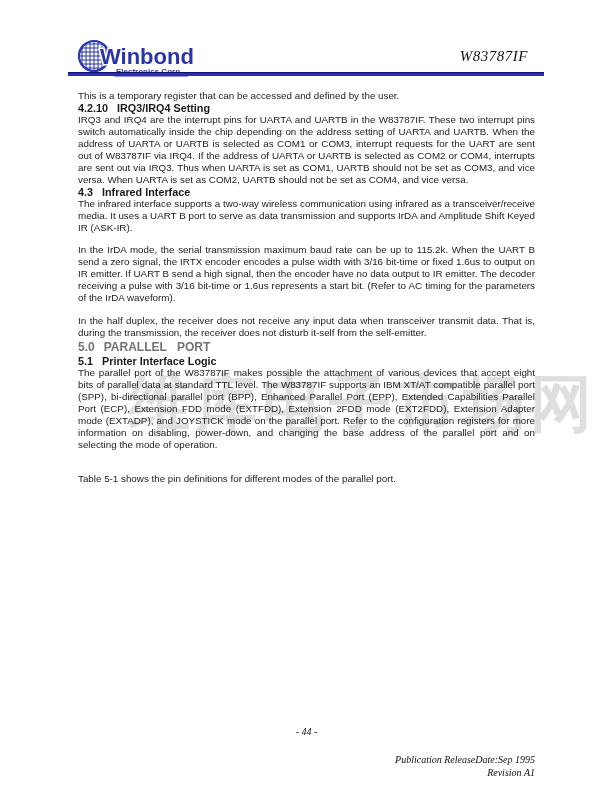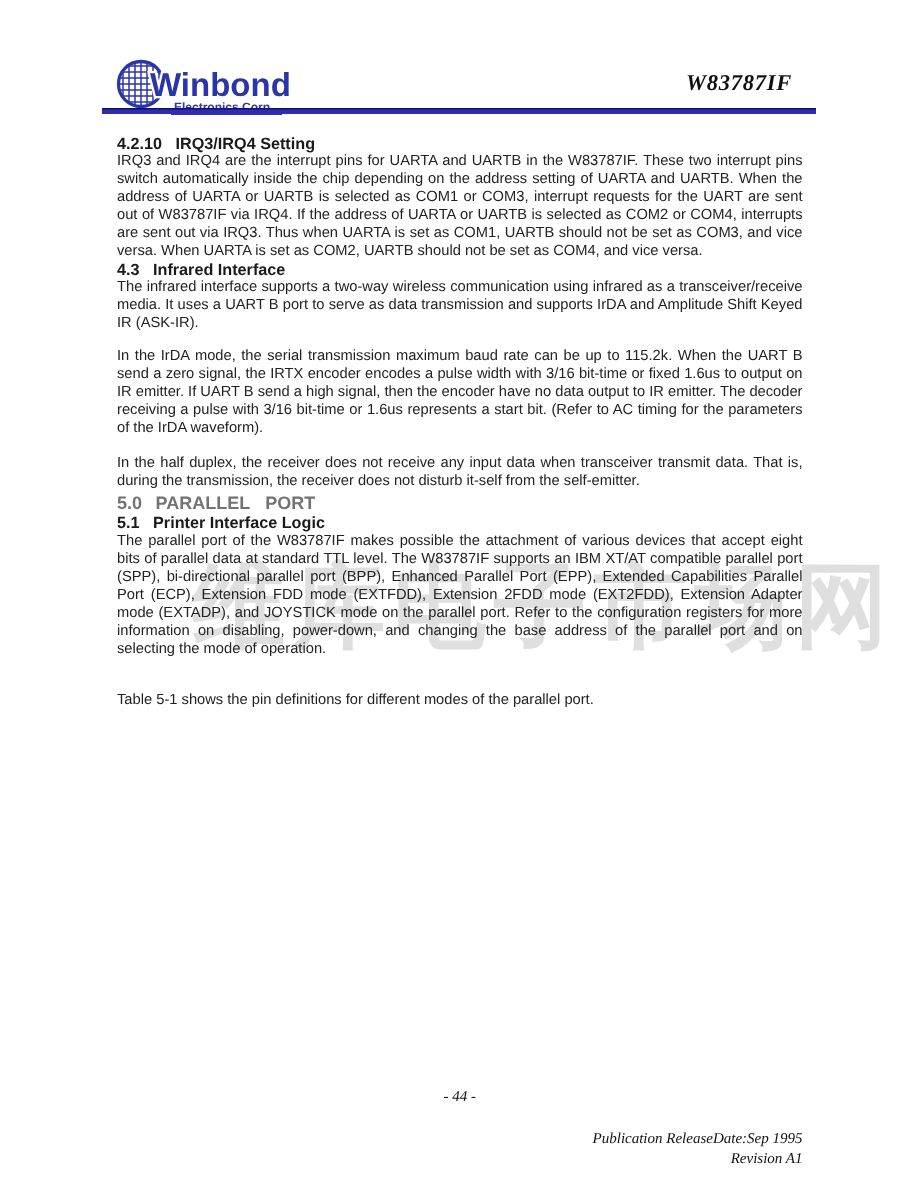--- a/index.html
+++ b/index.html
@@ -11,21 +11,21 @@
     font-family:"Liberation Sans", sans-serif;
     color:#222;
     overflow:hidden;
   }
   
   .header{position:absolute;top:36px;left:76px;right:76px;height:38px;z-index:2;}
   .logo{position:absolute;left:0;top:0;}
   .doc-code{
     position:absolute;right:8px;top:12px;
     font-family:"Liberation Serif", serif;
-    font-style:italic;font-weight:bold;
+    font-style:italic;font-weight:normal;
     font-size:15px;color:#111;
     letter-spacing:0.5px;
   }
   .rule{
     position:absolute;top:72px;left:68px;width:476px;height:3px;
     border-top:1px solid #10106a;
     background:#2d2db4;z-index:2;
   }
   
   .watermark{
@@ -101,20 +101,21 @@
         <text x="40" y="38" font-family="Liberation Sans, sans-serif" font-size="8" font-weight="bold" fill="#2b35a8">Electronics Corp.</text>
         <line x1="38" y1="40" x2="112" y2="40" stroke="#2b35a8" stroke-width="1.2"></line>
       </svg>
     </div>
     <div class="doc-code">W83787IF</div>
   </div>
   <div class="rule"></div>
 
   <div class="content">
 
+    <p class="mt2">This is a temporary register that can be accessed and defined by the user.</p>
 
     <h3 class="sec mt14"><span class="sec-num">4.2.10</span><span class="sec-title">IRQ3/IRQ4 Setting</span></h3>
     <p class="mt2">IRQ3 and IRQ4 are the interrupt pins for UARTA and UARTB in the W83787IF. These two interrupt pins switch automatically inside the chip depending on the address setting of UARTA and UARTB. When the address of UARTA or UARTB is selected as COM1 or COM3, interrupt requests for the UART are sent out of W83787IF via IRQ4. If the address of UARTA or UARTB is selected as COM2 or COM4, interrupts are sent out via IRQ3. Thus when UARTA is set as COM1, UARTB should not be set as COM3, and vice versa. When UARTA is set as COM2, UARTB should not be set as COM4, and vice versa.</p>
 
     <h3 class="sec mt13"><span class="sec-num">4.3</span><span class="sec-title">Infrared Interface</span></h3>
     <p class="mt2">The infrared interface supports a two-way wireless communication using infrared as a transceiver/receive media.  It uses a UART B port to serve as data transmission and supports IrDA and Amplitude Shift Keyed IR (ASK-IR).</p>
     <p class="mt10">In the IrDA mode, the serial transmission maximum baud rate can be up to 115.2k. When the UART B send a zero signal, the IRTX encoder encodes a pulse width with 3/16 bit-time or fixed 1.6us to output on IR emitter. If UART B send a high signal, then the encoder have no data output to IR emitter. The decoder receiving a pulse with 3/16 bit-time or 1.6us represents a start bit. (Refer to AC timing for the parameters of the IrDA waveform).</p>
     <p class="mt11">In the half duplex, the receiver does not receive any input data when transceiver transmit data. That is, during the transmission, the receiver does not disturb it-self from the self-emitter.</p>
 
     <h2 class="sec-major mt46"><span class="sec-num">5.0</span><span class="sec-title">PARALLEL PORT</span></h2>

